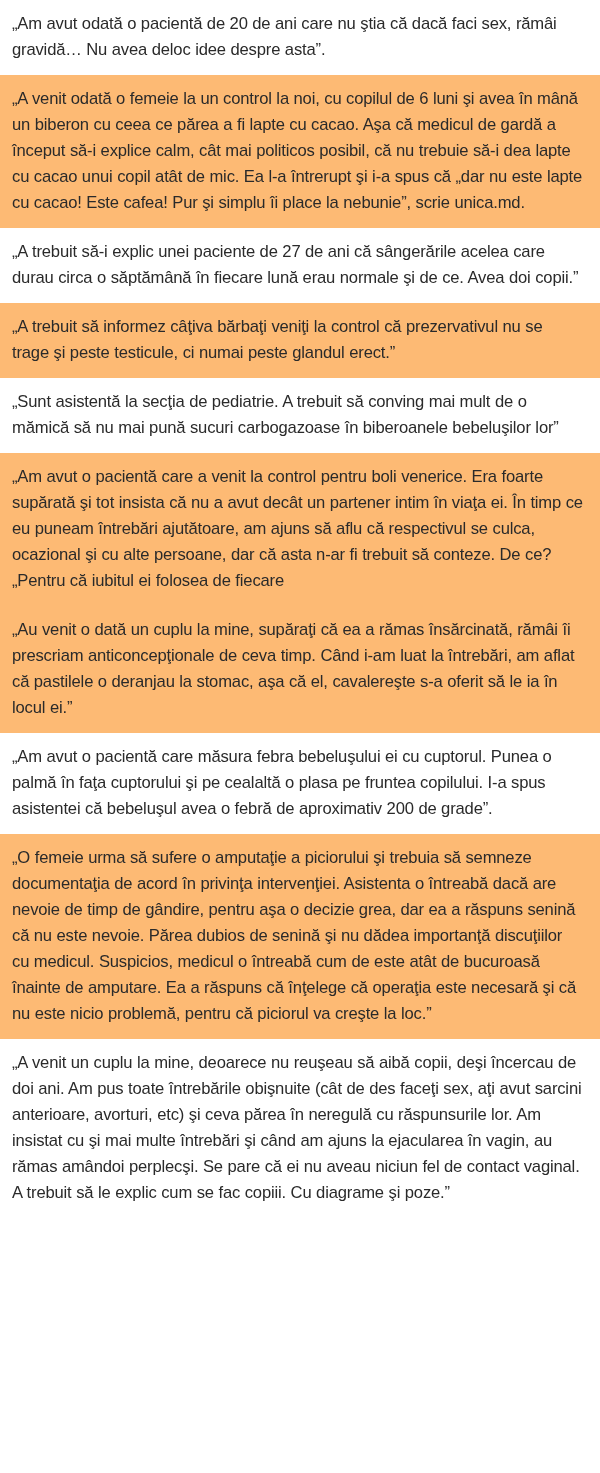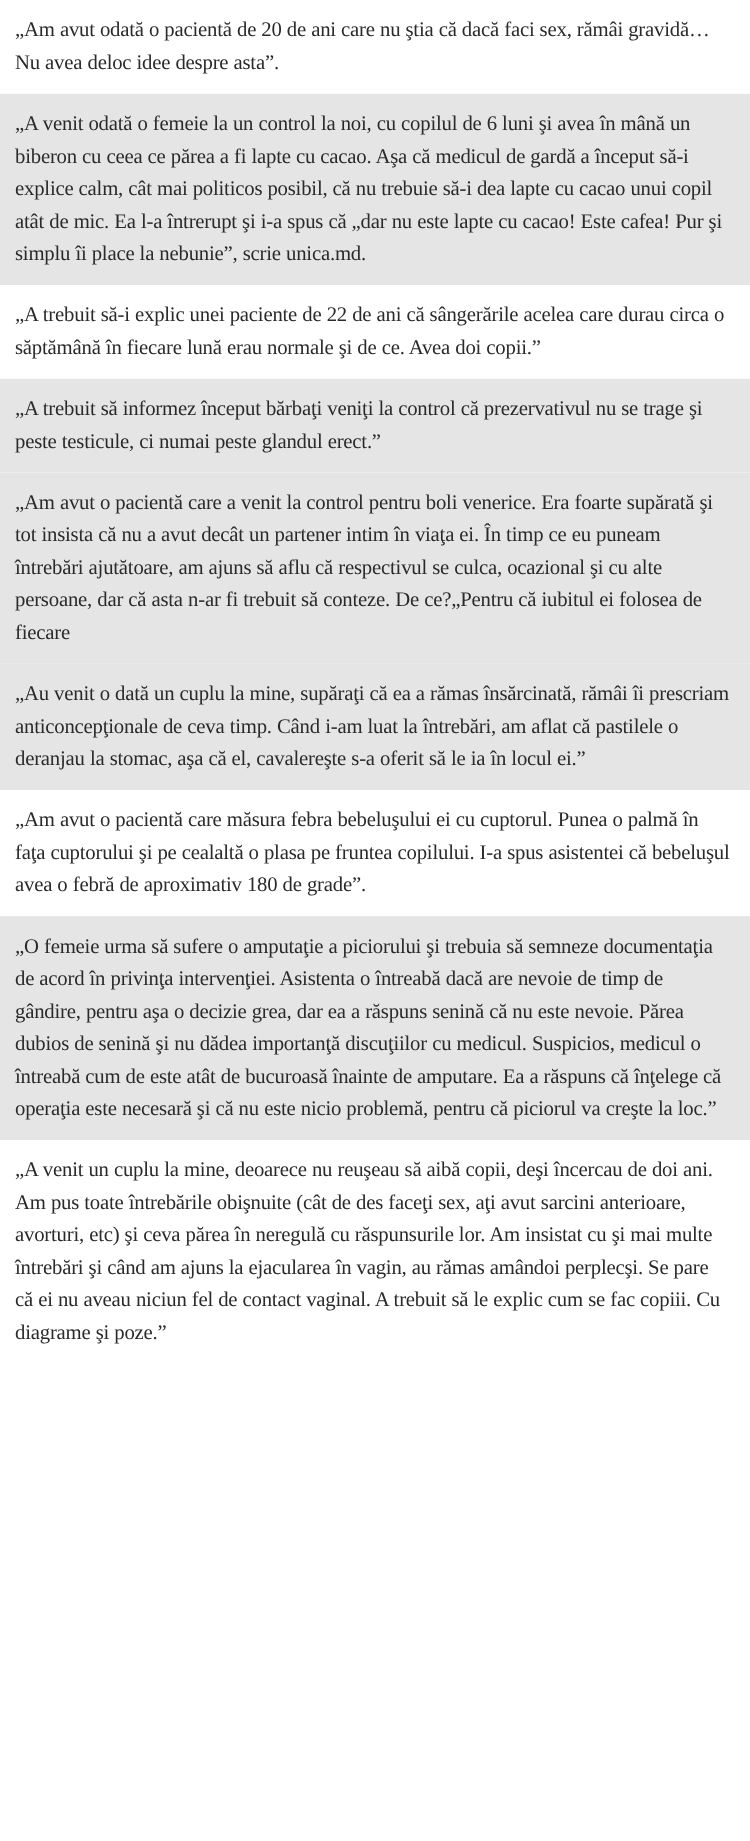--- a/index.html
+++ b/index.html
@@ -9,71 +9,73 @@
   }
   body {
     width: 600px;
     background: #ffffff;
     font-family: "Liberation Sans", "DejaVu Sans", sans-serif;
     -webkit-font-smoothing: antialiased;
   }
   #quote-list {
     width: 600px;
     display: block;
-    font-family: Liberation Serif, serif;
   }
   .quote-block {
     display: block;
     width: 600px;
     box-sizing: border-box;
     padding: 11px 16px 12px 12px;
     font-size: 16.6px;
     line-height: 26px;
     color: #2a2a2a;
     letter-spacing: -0.01em;
     word-spacing: 0.01em;
     text-align: left;
   }
   .quote-block.bg-light {
     background: #ffffff;
   }
   .quote-block.bg-shade {
-    background: #e5e5e5;
+    background: #fdba74;
   }
   .quote-text {
     display: block;
     margin: 0;
     padding: 0;
     white-space: normal;
   }
 </style>
 </head>
 <body>
 
 <main id="quote-list">
     <article class="quote-block bg-light">
       <p class="quote-text">„Am avut odată o pacientă de 20 de ani care nu ştia că dacă faci sex, rămâi gravidă… Nu avea deloc idee despre asta”.</p>
     </article>
     <article class="quote-block bg-shade">
       <p class="quote-text">„A venit odată o femeie la un control la noi, cu copilul de 6 luni şi avea în mână un biberon cu ceea ce părea a fi lapte cu cacao. Aşa că medicul de gardă a început să-i explice calm, cât mai politicos posibil, că nu trebuie să-i dea lapte cu cacao unui copil atât de mic. Ea l-a întrerupt şi i-a spus că „dar nu este lapte cu cacao! Este cafea! Pur şi simplu îi place la nebunie”, scrie unica.md.</p>
     </article>
     <article class="quote-block bg-light">
-      <p class="quote-text">„A trebuit să-i explic unei paciente de 22 de ani că sângerările acelea care durau circa o săptămână în fiecare lună erau normale şi de ce. Avea doi copii.”</p>
+      <p class="quote-text">„A trebuit să-i explic unei paciente de 27 de ani că sângerările acelea care durau circa o săptămână în fiecare lună erau normale şi de ce. Avea doi copii.”</p>
     </article>
     <article class="quote-block bg-shade">
-      <p class="quote-text">„A trebuit să informez început bărbaţi veniţi la control că prezervativul nu se trage şi peste testicule, ci numai peste glandul erect.”</p>
+      <p class="quote-text">„A trebuit să informez câţiva bărbaţi veniţi la control că prezervativul nu se trage şi peste testicule, ci numai peste glandul erect.”</p>
+    </article>
+    <article class="quote-block bg-light">
+      <p class="quote-text">„Sunt asistentă la secţia de pediatrie. A trebuit să conving mai mult de o mămică să nu mai pună sucuri carbogazoase în biberoanele bebeluşilor lor”</p>
     </article>
     <article class="quote-block bg-shade">
       <p class="quote-text">„Am avut o pacientă care a venit la control pentru boli venerice. Era foarte supărată şi tot insista că nu a avut decât un partener intim în viaţa ei. În timp ce eu puneam întrebări ajutătoare, am ajuns să aflu că respectivul se culca, ocazional şi cu alte persoane, dar că asta n-ar fi trebuit să conteze. De ce?„Pentru că iubitul ei folosea de fiecare</p>
     </article>
     <article class="quote-block bg-shade">
       <p class="quote-text">„Au venit o dată un cuplu la mine, supăraţi că ea a rămas însărcinată, rămâi îi prescriam anticoncepţionale de ceva timp. Când i-am luat la întrebări, am aflat că pastilele o deranjau la stomac, aşa că el, cavalereşte s-a oferit să le ia în locul ei.”</p>
     </article>
     <article class="quote-block bg-light">
-      <p class="quote-text">„Am avut o pacientă care măsura febra bebeluşului ei cu cuptorul. Punea o palmă în faţa cuptorului şi pe cealaltă o plasa pe fruntea copilului. I-a spus asistentei că bebeluşul avea o febră de aproximativ 180 de grade”.</p>
+      <p class="quote-text">„Am avut o pacientă care măsura febra bebeluşului ei cu cuptorul. Punea o palmă în faţa cuptorului şi pe cealaltă o plasa pe fruntea copilului. I-a spus asistentei că bebeluşul avea o febră de aproximativ 200 de grade”.</p>
     </article>
     <article class="quote-block bg-shade">
       <p class="quote-text">„O femeie urma să sufere o amputaţie a piciorului şi trebuia să semneze documentaţia de acord în privinţa intervenţiei. Asistenta o întreabă dacă are nevoie de timp de gândire, pentru aşa o decizie grea, dar ea a răspuns senină că nu este nevoie. Părea dubios de senină şi nu dădea importanţă discuţiilor cu medicul. Suspicios, medicul o întreabă cum de este atât de bucuroasă înainte de amputare. Ea a răspuns că înţelege că operaţia este necesară şi că nu este nicio problemă, pentru că piciorul va creşte la loc.”</p>
     </article>
     <article class="quote-block bg-light">
       <p class="quote-text">„A venit un cuplu la mine, deoarece nu reuşeau să aibă copii, deşi încercau de doi ani. Am pus toate întrebările obişnuite (cât de des faceţi sex, aţi avut sarcini anterioare, avorturi, etc) şi ceva părea în neregulă cu răspunsurile lor. Am insistat cu şi mai multe întrebări şi când am ajuns la ejacularea în vagin, au rămas amândoi perplecşi. Se pare că ei nu aveau niciun fel de contact vaginal. A trebuit să le explic cum se fac copiii. Cu diagrame şi poze.”</p>
     </article>
   </main>
 
 </body></html>

